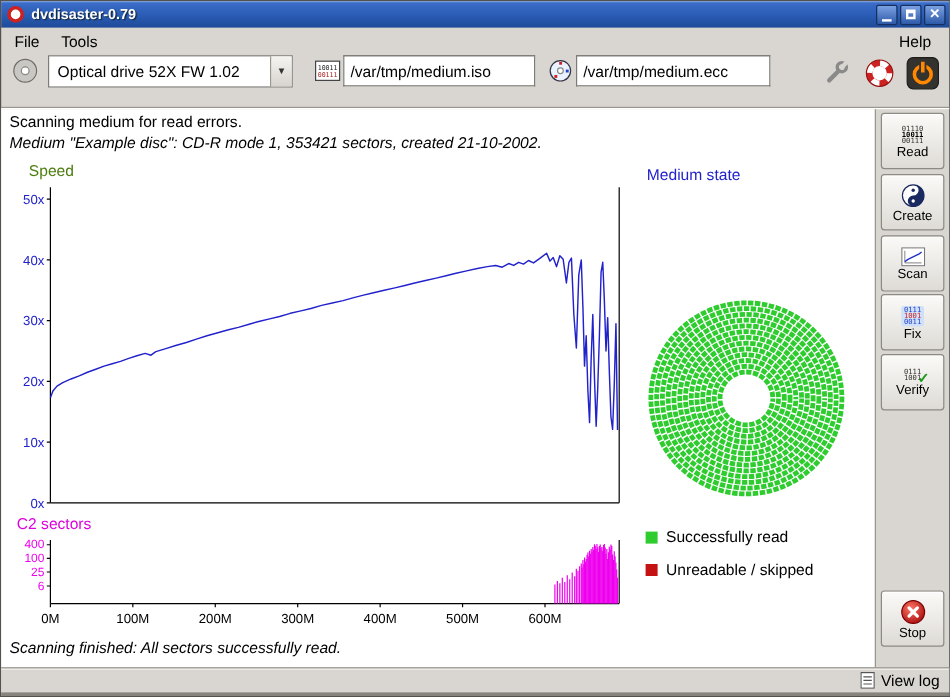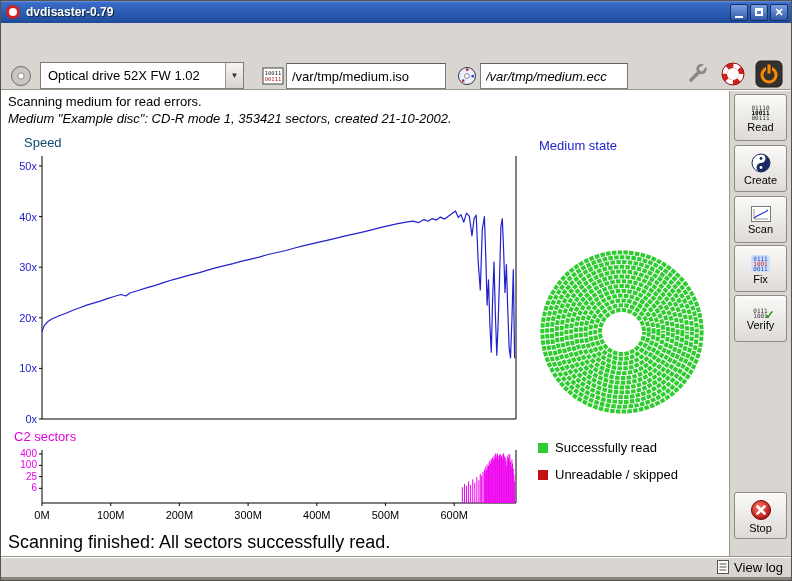--- a/index.html
+++ b/index.html
@@ -17,51 +17,51 @@
           background:linear-gradient(#7ba0e2,#2d5aa8);display:flex;align-items:center;justify-content:center;}
   .glyph-min{width:8px;height:2px;background:#fff;margin-top:9px;}
   .glyph-max{width:8px;height:8px;border:2px solid #fff;border-top-width:3px;}
   .glyph-close{color:#fff;font-size:11px;font-weight:bold;line-height:1;}
   
   .menubar{position:absolute;left:1px;right:1px;top:23px;height:23px;display:flex;align-items:center;
            font-size:13px;color:#000;padding:0 2px;}
   .menu-item{padding:3px 9px;cursor:default;}
   .menu-right{margin-left:auto;margin-right:4px;}
   
-  .toolbar{position:absolute;left:1px;right:1px;top:46px;height:43px;display:flex;align-items:flex-end;
+  .toolbar{position:absolute;left:1px;right:1px;top:46px;height:43px;display:flex;align-items:flex-start;
            padding:0 7px;}
   .tb-icon{flex:0 0 auto;display:flex;align-items:center;justify-content:center;}
   .combo{height:27px;width:204px;margin-left:6px;border:1px solid #7f7c77;background:#fff;
          display:flex;align-items:center;font-size:13px;}
   .combo-label{flex:1;padding:0 7px;white-space:nowrap;overflow:hidden;}
   .combo-arrow{width:18px;height:100%;border-left:1px solid #9a978f;
                background:linear-gradient(#f6f4f1,#d7d4cf);display:flex;align-items:center;justify-content:center;
                font-size:8px;color:#333;}
   .entry{height:26px;border:1px solid #7f7c77;border-top-color:#63605b;background:#fff;
          font-family:"Liberation Sans",sans-serif;font-size:13px;padding:0 5px;color:#000;}
   .tool-btn{width:30px;height:30px;display:flex;align-items:center;justify-content:center;margin-left:6px;}
   .spacer{flex:1;}
   
   .sep-line{position:absolute;left:1px;right:1px;top:89px;height:2px;
             background:linear-gradient(#9a968e 50%,#ffffff 50%);}
   .sep-v{position:absolute;left:729px;top:91px;width:1px;height:465px;background:#9a968e;}
   
   .canvas{position:absolute;left:1px;top:91px;width:728px;height:465px;background:#fff;}
   .status1{position:absolute;left:7px;top:3px;font-size:13px;color:#000;}
   .status2{position:absolute;left:7px;top:20px;font-size:13px;font-style:italic;color:#000;}
-  .speed-label{position:absolute;left:23px;top:44px;font-size:13px;color:#0c4a6e;}
+  .speed-label{position:absolute;left:23px;top:44px;font-size:13px;color:#4d7c0f;}
   .c2-label{position:absolute;left:13px;top:338px;font-size:13px;color:#dd00dd;}
   .medium-label{position:absolute;left:538px;top:47px;font-size:13px;color:#2222cc;}
   .chart-svg{position:absolute;left:7px;}
   #speed-svg{top:59px;}
   #c2-svg{top:355px;}
   #disc-svg{position:absolute;left:531px;top:151px;}
   .legend-row{position:absolute;left:537px;display:flex;align-items:center;gap:7px;font-size:13px;color:#000;}
   .legend-sq{width:10px;height:10px;}
-  .bottom-status{position:absolute;left:7px;top:441px;font-size:18px;color:#000;}
+  .bottom-status{position:absolute;left:7px;top:441px;font-size:13px;color:#000;font-style:italic;}
   
   .sidebar{position:absolute;left:730px;top:91px;width:61px;height:465px;border-radius:10px;}
   .action-btn{position:absolute;left:4px;width:53px;height:47px;border:1px solid #8d8a84;border-radius:3px;
               background:linear-gradient(#fbfaf8,#dedbd6);box-shadow:inset 0 1px 0 #fff;
               display:flex;flex-direction:column;align-items:center;justify-content:center;gap:1px;padding-top:2px;}
   .action-label{font-size:11px;color:#000;line-height:12px;}
   .bin-icon{font-family:"DejaVu Sans Mono",monospace;font-size:6px;line-height:5px;color:#333;text-align:center;}
   .bin-icon .bold{font-weight:bold;color:#000;}
   .bin-icon span{display:block;}
   .fix-icon{background:#cfe0f8;border-radius:2px;padding:1px 2px;}
@@ -87,20 +87,25 @@
         <span class="glyph-min"></span>
       </div>
     <div class="winbtn">
         <span class="glyph-max"></span>
       </div>
     <div class="winbtn">
         <span class="glyph-close">✕</span>
       </div>
   </div>
 
+  <div class="menubar">
+    <div class="menu-item">File</div>
+    <div class="menu-item">Tools</div>
+    <div class="menu-item menu-right">Help</div>
+  </div>
 
   <div class="toolbar">
     <span class="tb-icon">
       <svg width="26" height="26">
           <circle cx="13" cy="13" r="9.5" fill="#c9c7c3" stroke="#706d68"></circle>
           <circle cx="13" cy="13" r="3.2" fill="#fff" stroke="#8a8784"></circle>
         </svg>
     </span>
     <div class="combo">
       <span class="combo-label">Optical drive 52X FW 1.02</span>
@@ -118,21 +123,21 @@
     <span style="width:8px"></span>
     <span class="tb-icon">
       <svg width="26" height="26">
         <circle cx="13" cy="13" r="8.5" fill="#eaf1ff" stroke="#334"></circle>
         <circle cx="13" cy="13" r="2.4" fill="#fff" stroke="#888"></circle>
         <rect x="12" y="5.5" width="2.4" height="2.4" fill="#cc2222"></rect>
         <rect x="17.5" y="12" width="2.4" height="2.4" fill="#2244cc"></rect>
         <rect x="8" y="16.5" width="2.4" height="2.4" fill="#cc2222"></rect>
       </svg>
     </span>
-    <input class="entry" style="width: 148px; font-style: italic;" value="/var/tmp/medium.ecc">
+    <input class="entry" style="width: 162px;" value="/var/tmp/medium.ecc">
     <span class="spacer"></span>
     <div class="tool-btn">
       <svg width="24" height="24">
         <circle cx="16.5" cy="7" r="3.8" fill="none" stroke="#8a8a8a" stroke-width="2.8"></circle>
         <line x1="16.5" y1="7" x2="21" y2="2.5" stroke="#d9d6d1" stroke-width="3.4"></line>
         <line x1="6" y1="18" x2="14" y2="10" stroke="#8a8a8a" stroke-width="3.6" stroke-linecap="round"></line>
       </svg>
     </div>
     <div class="tool-btn">
       <svg width="26" height="26">

